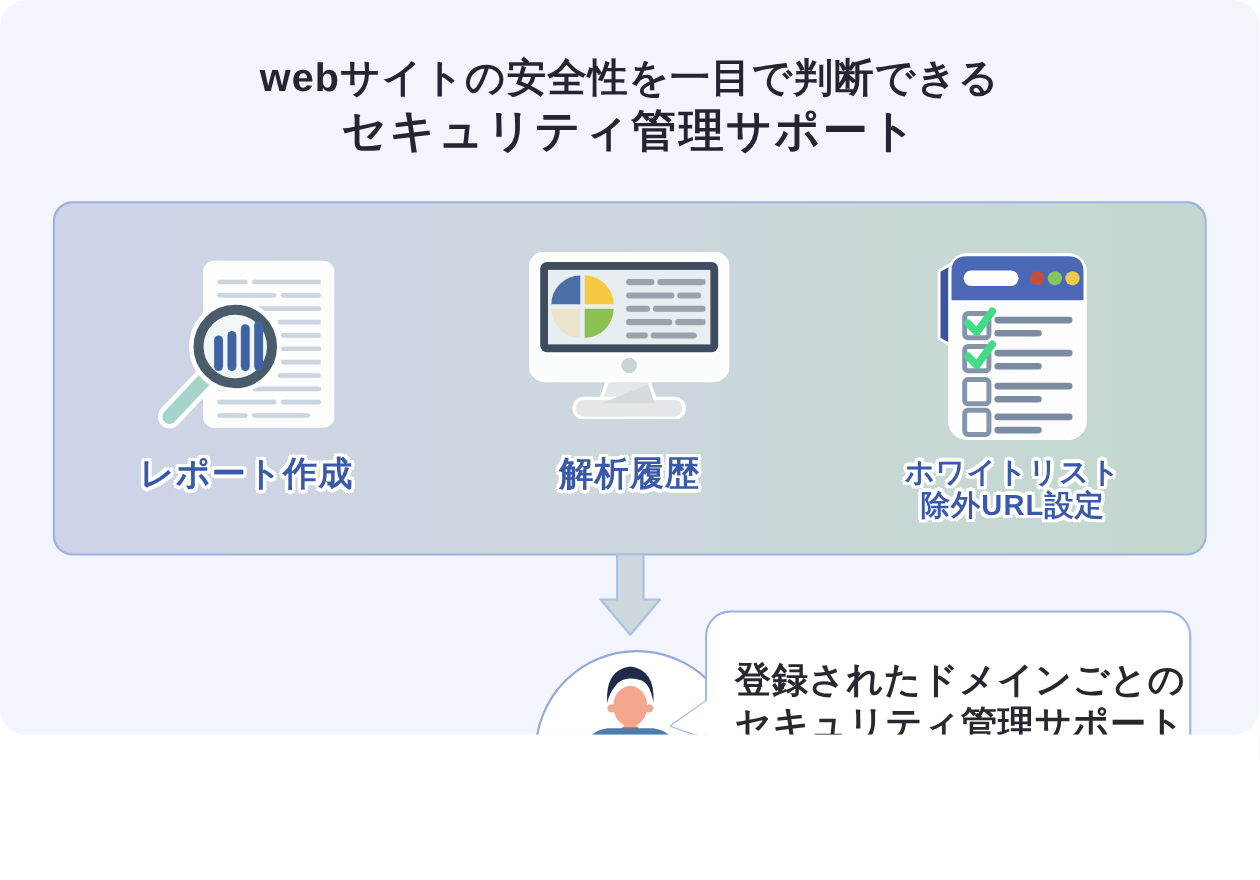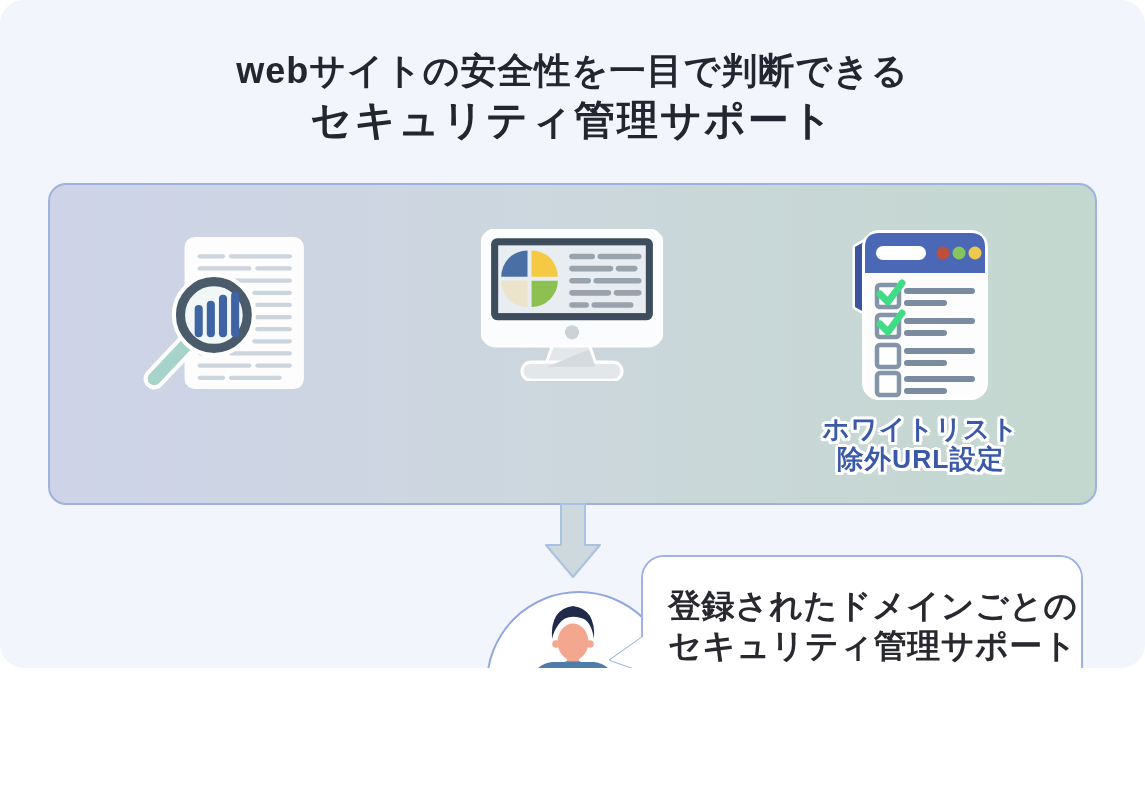--- a/index.html
+++ b/index.html
@@ -38,21 +38,21 @@
 
   
   .person-circle {
     position:absolute; left:486px; top:591px; width:186px; height:186px;
     background:#ffffff; border:2px solid #93a8db; border-radius:50%; overflow:hidden;
   }
 
   
   .bubble-svg { position:absolute; left:598px; top:550px; }
   .bubble-text {
-    position:absolute; left:642px; top:558px; width:440px; height:136px;
+    position:absolute; left:642px; top:570px; width:440px; height:136px;
     display:flex; flex-direction:column; justify-content:center; align-items:flex-start;
     padding-left:26px; color:#28282f; font-weight:800; font-size:33px; line-height:1.2;
     letter-spacing:0.5px;
   }
 </style>
 </head>
 <body>
 
 <div class="canvas">
 
@@ -92,20 +92,24 @@
           <circle cx="75" cy="85" r="29" fill="#f1f6f7"></circle>
           <circle cx="75" cy="85" r="33" fill="none" stroke="#4a5b6b" stroke-width="9"></circle>
           <g stroke="#3f64a4" stroke-width="8" stroke-linecap="round">
             <line x1="60" y1="103" x2="60" y2="79"></line>
             <line x1="72" y1="103" x2="72" y2="75"></line>
             <line x1="84" y1="103" x2="84" y2="69"></line>
             <line x1="96" y1="103" x2="96" y2="66"></line>
           </g>
         </svg>
       </div>
+      <div class="feature-label">
+        <div class="ln">レポート作成</div>
+
+      </div>
     </div>
 
     <div class="feature">
       <div class="icon-box">
         <svg width="182" height="152" viewBox="0 0 180 150">
           <g paint-order="stroke" stroke="#ffffff" stroke-width="6" stroke-linejoin="round">
             <path d="M74 110 L104 110 L113 136 L65 136 Z" fill="#e3e7ea"></path>
             <rect x="42" y="133" width="96" height="15" rx="7.5" fill="#e3e7ea"></rect>
             <rect x="2" y="2" width="176" height="112" rx="13" fill="#fbfcfd"></rect>
           </g>
@@ -126,20 +130,24 @@
               <line x1="136" y1="39" x2="152" y2="39"></line>
             <line x1="90" y1="51" x2="106" y2="51"></line>
               <line x1="114" y1="51" x2="156" y2="51"></line>
             <line x1="90" y1="63" x2="126" y2="63"></line>
               <line x1="134" y1="63" x2="156" y2="63"></line>
             <line x1="90" y1="75" x2="104" y2="75"></line>
               <line x1="112" y1="75" x2="148" y2="75"></line>
           </g>
           <circle cx="90" cy="102" r="7" fill="#ccd3d7"></circle>
         </svg>
+      </div>
+      <div class="feature-label">
+        <div class="ln">解析履歴</div>
+
       </div>
     </div>
 
     <div class="feature">
       <div class="icon-box">
         <svg width="140" height="173" viewBox="0 0 140 173">
           <path d="M4 18 L18 10 L18 86 L4 78 Z" fill="#3b549e" stroke="#ffffff" stroke-width="5" stroke-linejoin="round" paint-order="stroke"></path>
           <rect x="14" y="4" width="120" height="164" rx="14" fill="#fdfdfe" stroke="#ffffff" stroke-width="6" paint-order="stroke"></rect>
           <path d="M14 18 Q14 4 28 4 L120 4 Q134 4 134 18 L134 44 L14 44 Z" fill="#4a68b5"></path>
           <rect x="25" y="17" width="50" height="14" rx="7" fill="#ffffff"></rect>

